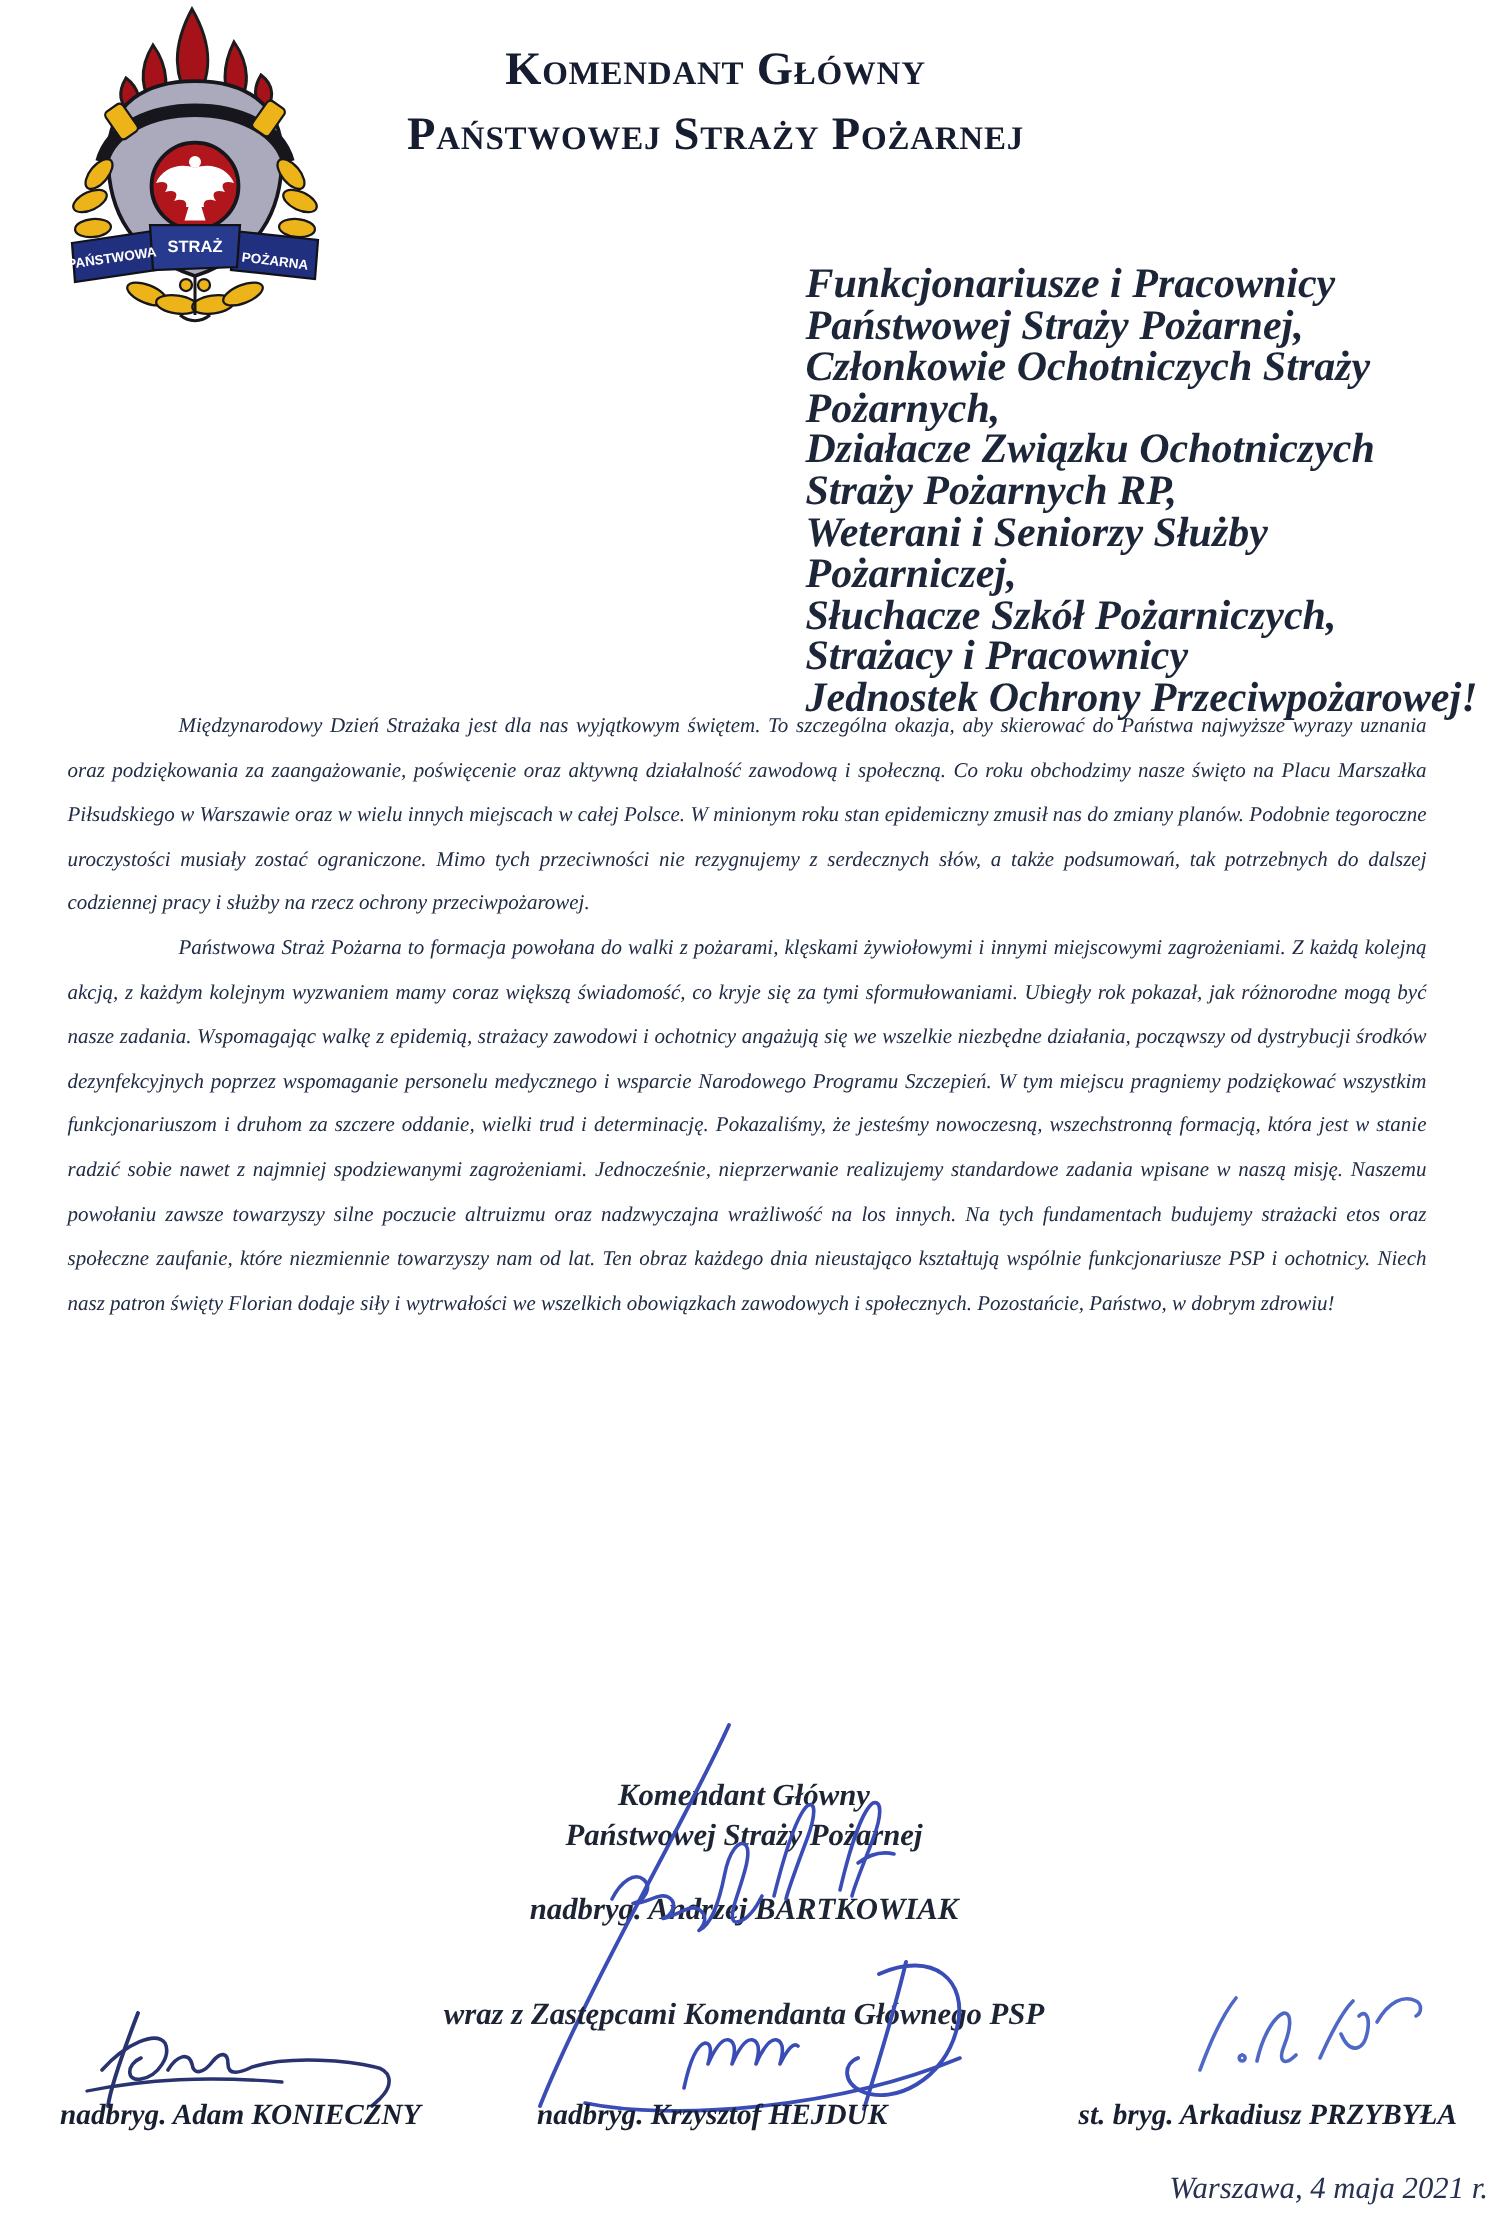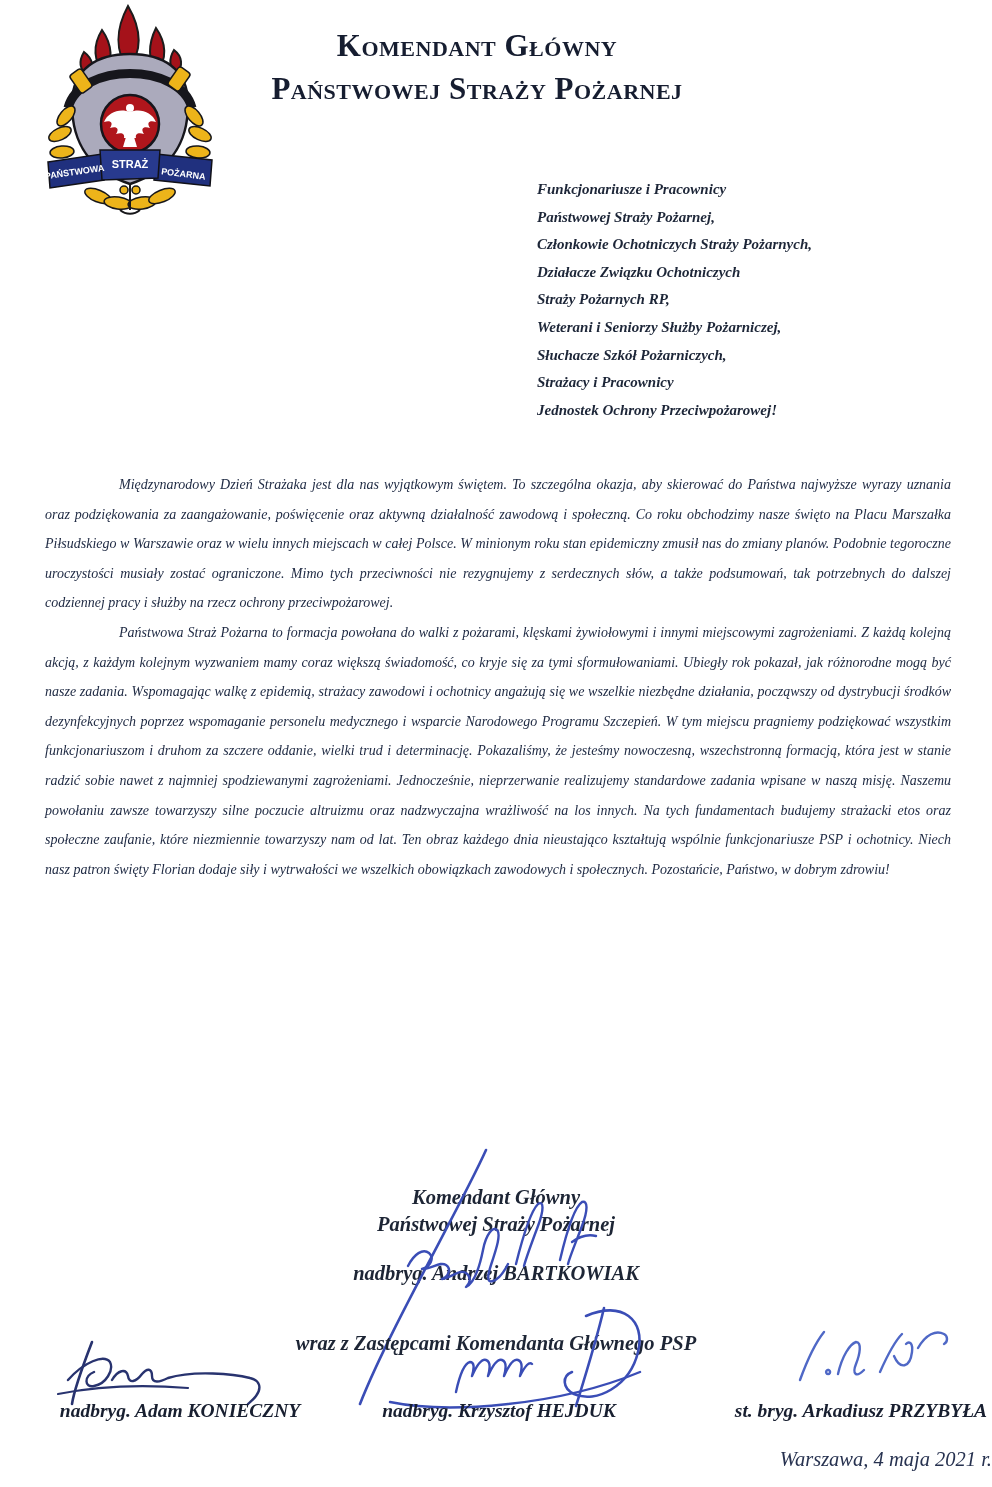--- a/index.html
+++ b/index.html
@@ -6,34 +6,34 @@
   .page{position:relative;width:992px;height:1487px;background:#fff;overflow:hidden;
         font-family:"Liberation Serif", serif;color:#212c45;}
 
   .doc-title{position:absolute;left:212px;top:24px;width:530px;text-align:center;
              font-variant:small-caps;font-weight:bold;font-size:31px;line-height:43px;
              color:#161d30;letter-spacing:.5px;}
 
   .logo{position:absolute;left:44px;top:4px;width:172px;height:212px;}
 
   .addressees{position:absolute;left:537px;top:176px;font-style:italic;font-weight:bold;
-              font-size:15px;line-height:27.6px;color:#1d2638;}
+              font-size:28px;line-height:27.6px;color:#1d2638;}
 
   .body-text{position:absolute;left:45px;top:470px;width:906px;font-style:italic;
              font-size:14px;line-height:29.6px;text-align:justify;color:#212c45;}
   .body-text p{margin:0;text-indent:74px;}
 
   .closing{position:absolute;left:256px;top:1184px;width:480px;text-align:center;
            font-style:italic;font-weight:bold;font-size:20.5px;line-height:27px;color:#1d2535;}
   .closing .signer{margin-top:22px;}
 
   .deputies-intro{position:absolute;left:0;top:1332px;width:100%;text-align:center;
                   font-style:italic;font-weight:bold;font-size:20.5px;color:#1d2535;}
 
-  .deputy{position:absolute;top:1400px;text-align:center;font-style:italic;font-weight:bold;
+  .deputy{position:absolute;top:1400px;font-style:italic;font-weight:bold;
           font-size:19.5px;color:#181f30;}
   .deputy.d1{left:40px;width:280px;}
   .deputy.d2{left:358px;width:282px;}
   .deputy.d3{left:719px;width:284px;}
 
   .dateline{position:absolute;left:0;top:1448px;width:100%;text-align:right;
             font-style:italic;font-size:20.5px;color:#273250;}
 
   svg.sig{position:absolute;pointer-events:none;}
   svg.sig path{fill:none;stroke-linecap:round;stroke-linejoin:round;}

